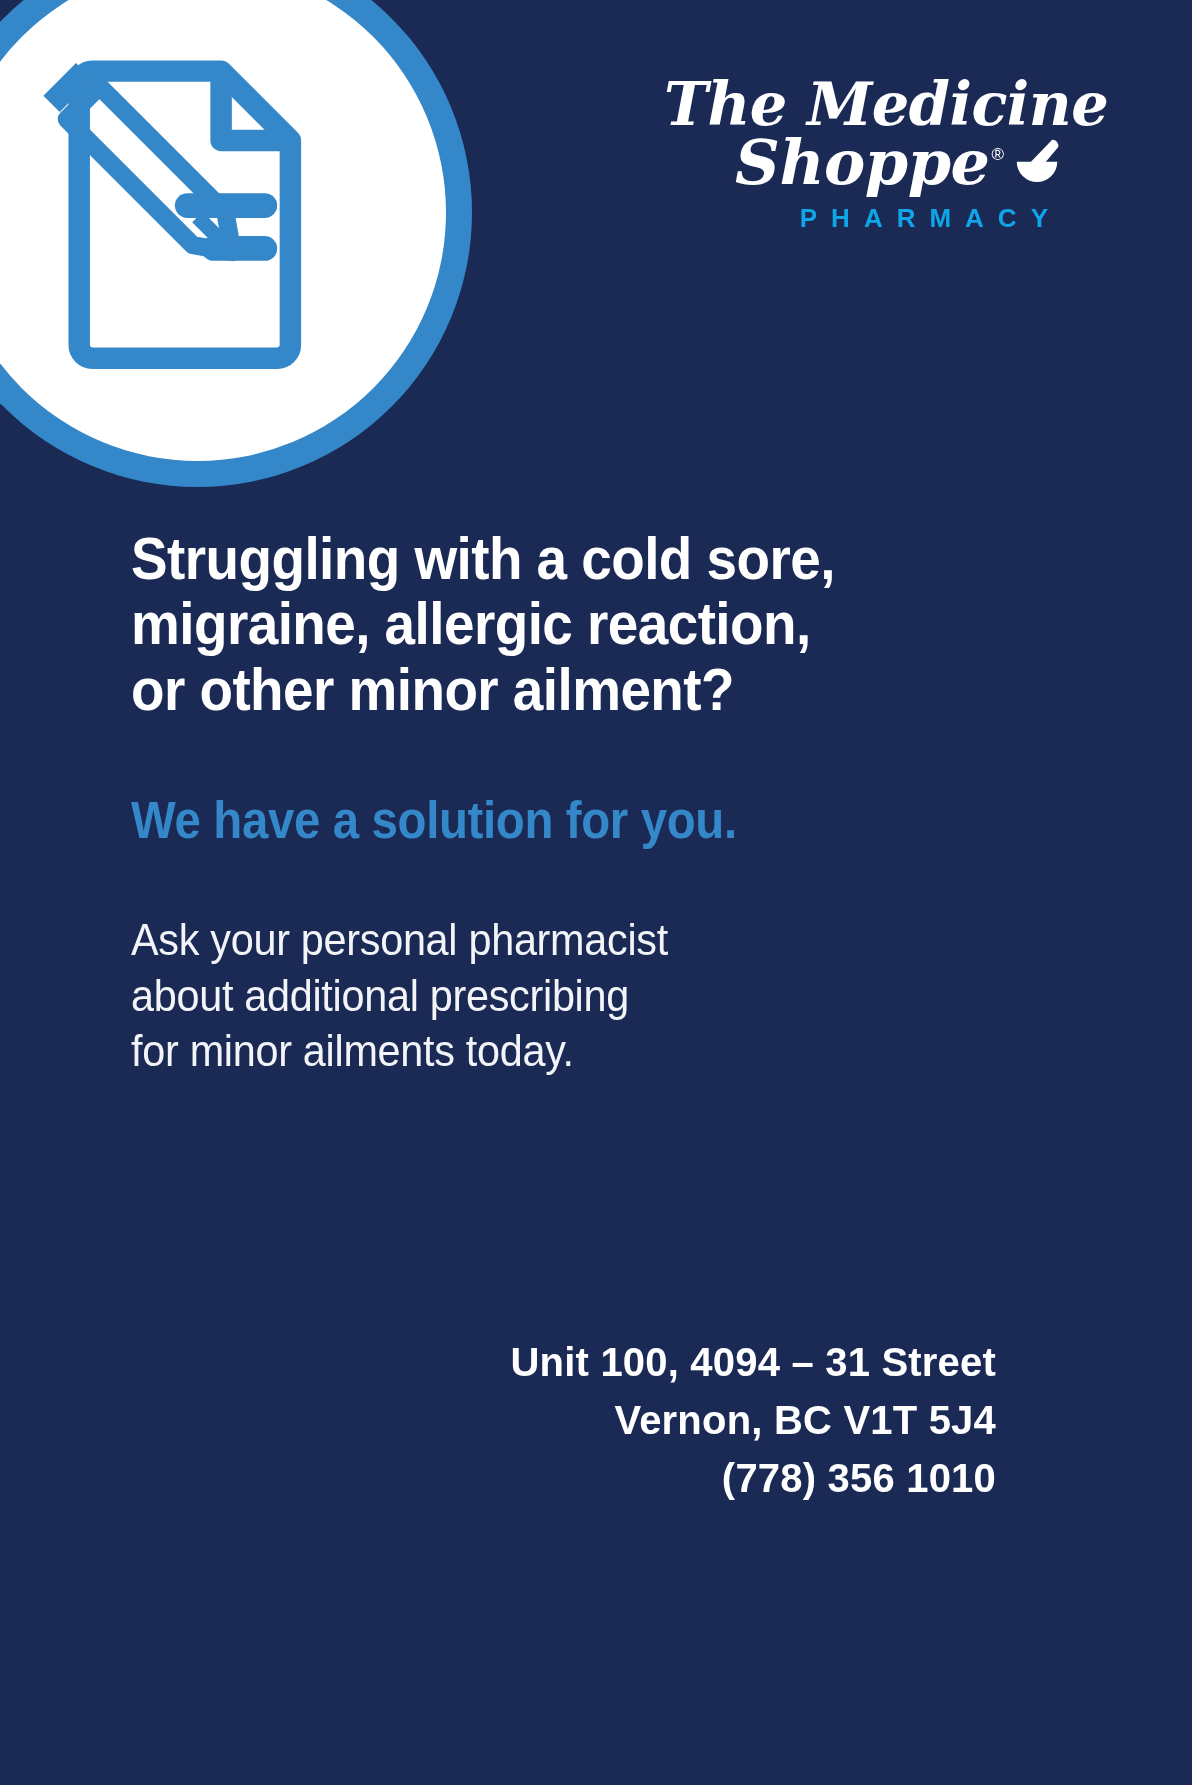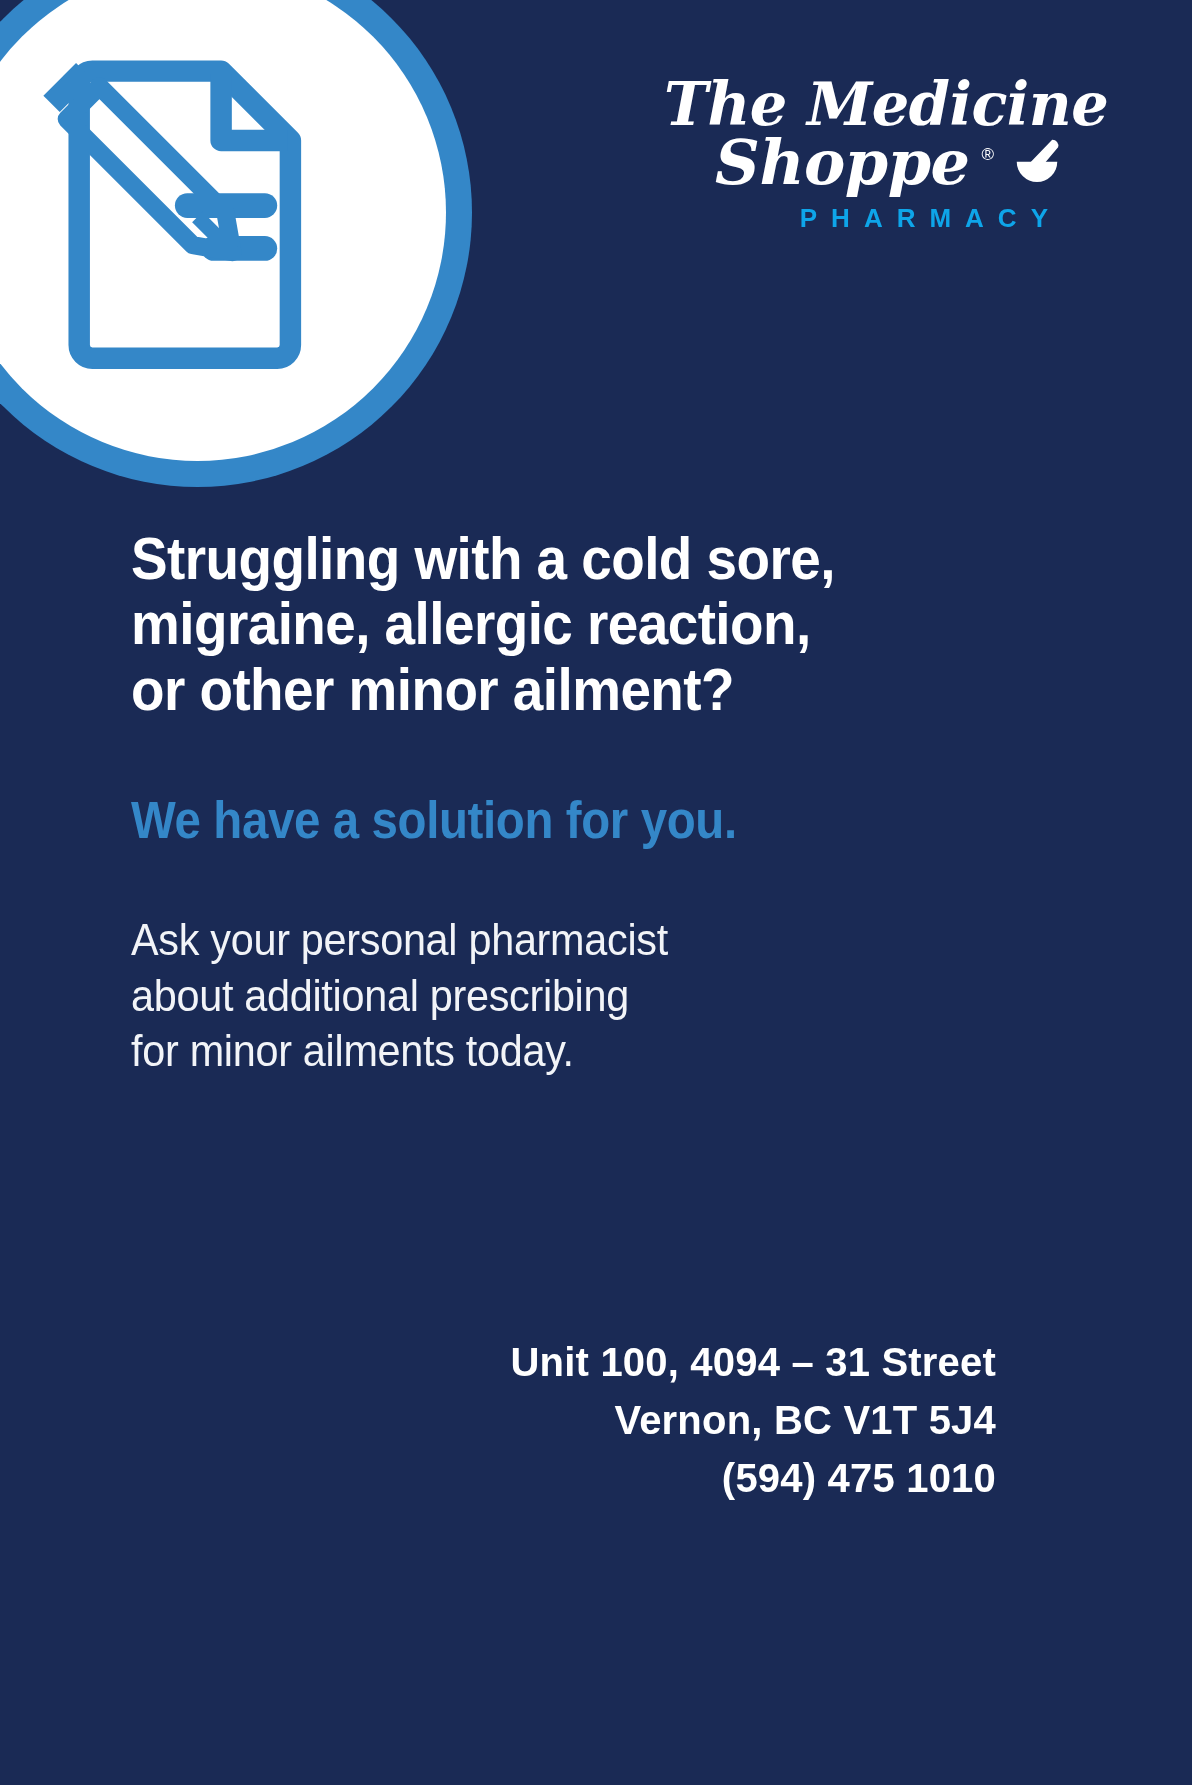--- a/index.html
+++ b/index.html
@@ -77,21 +77,21 @@
     font-size: 59px;
     display: block;
     white-space: nowrap;
     text-align: right;
     padding-right: 2px;
   }
   .logo-line2-wrap {
     display: flex;
     align-items: flex-end;
     justify-content: flex-end;
-    gap: 14px;
+    gap: 4px;
     margin-top: 2px;
   }
   .logo-line2 {
     font-size: 62px;
     white-space: nowrap;
   }
   .logo-reg {
     font-family: "Liberation Sans", sans-serif;
     font-style: normal;
     font-weight: 400;
@@ -239,16 +239,16 @@
     <p class="bodytext">
       <span class="bd-line">Ask your personal pharmacist</span>
       <span class="bd-line">about additional prescribing</span>
       <span class="bd-line">for minor ailments today.</span>
     </p>
   </div>
 
   <div class="address">
     <span class="ad-line">Unit 100, 4094 – 31 Street</span>
     <span class="ad-line">Vernon, BC V1T 5J4</span>
-    <span class="ad-line">(594) 475 1010</span>
+    <span class="ad-line">(778) 356 1010</span>
   </div>
 
 </div>
 
 </body></html>

